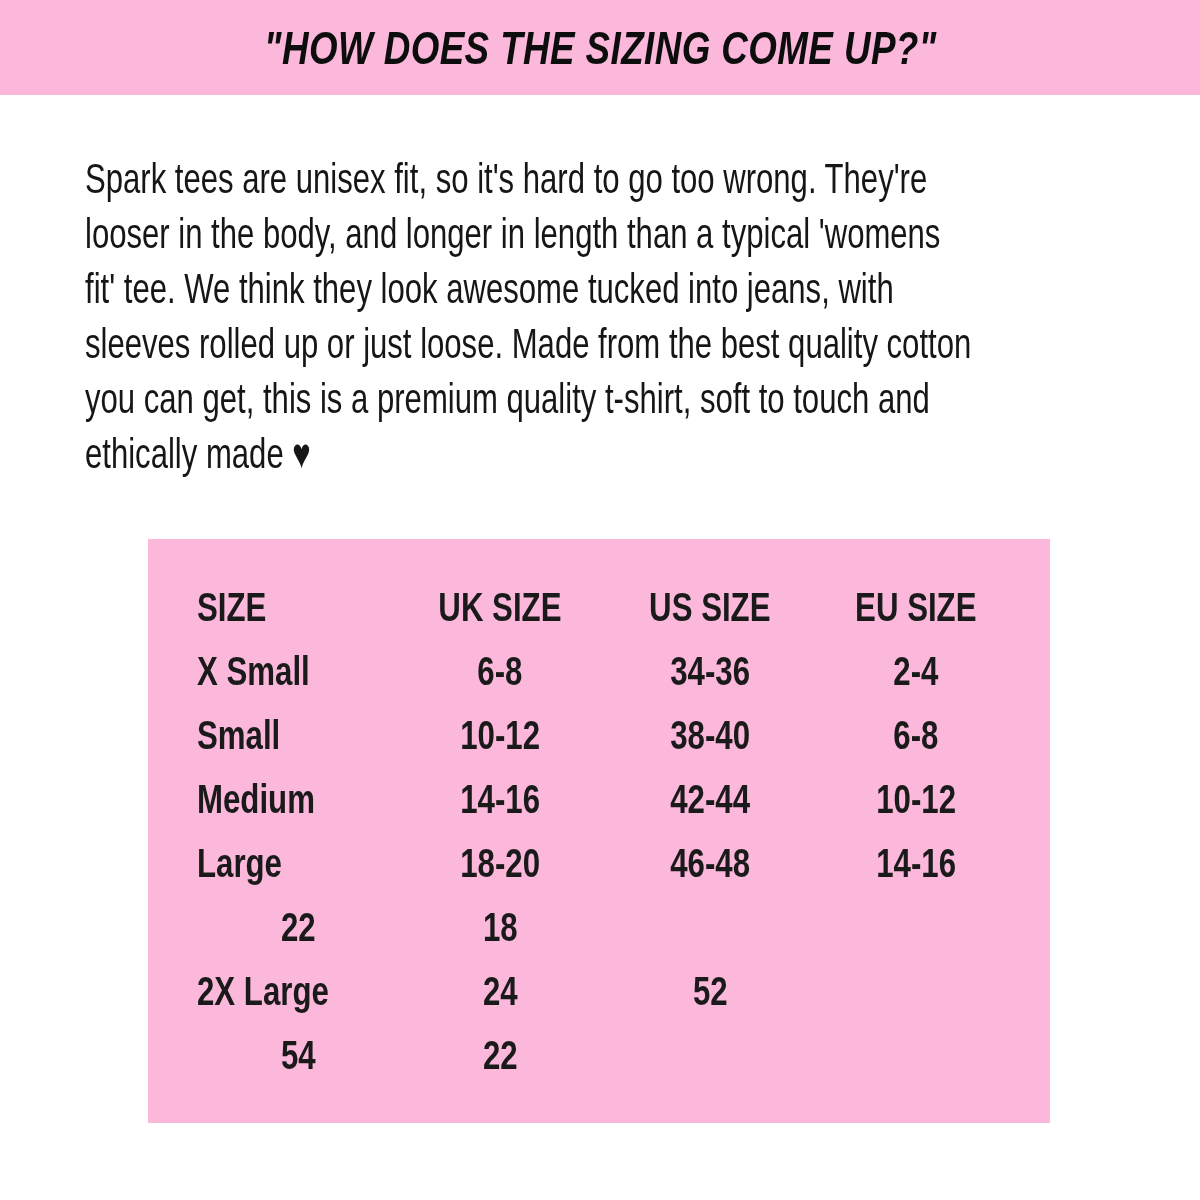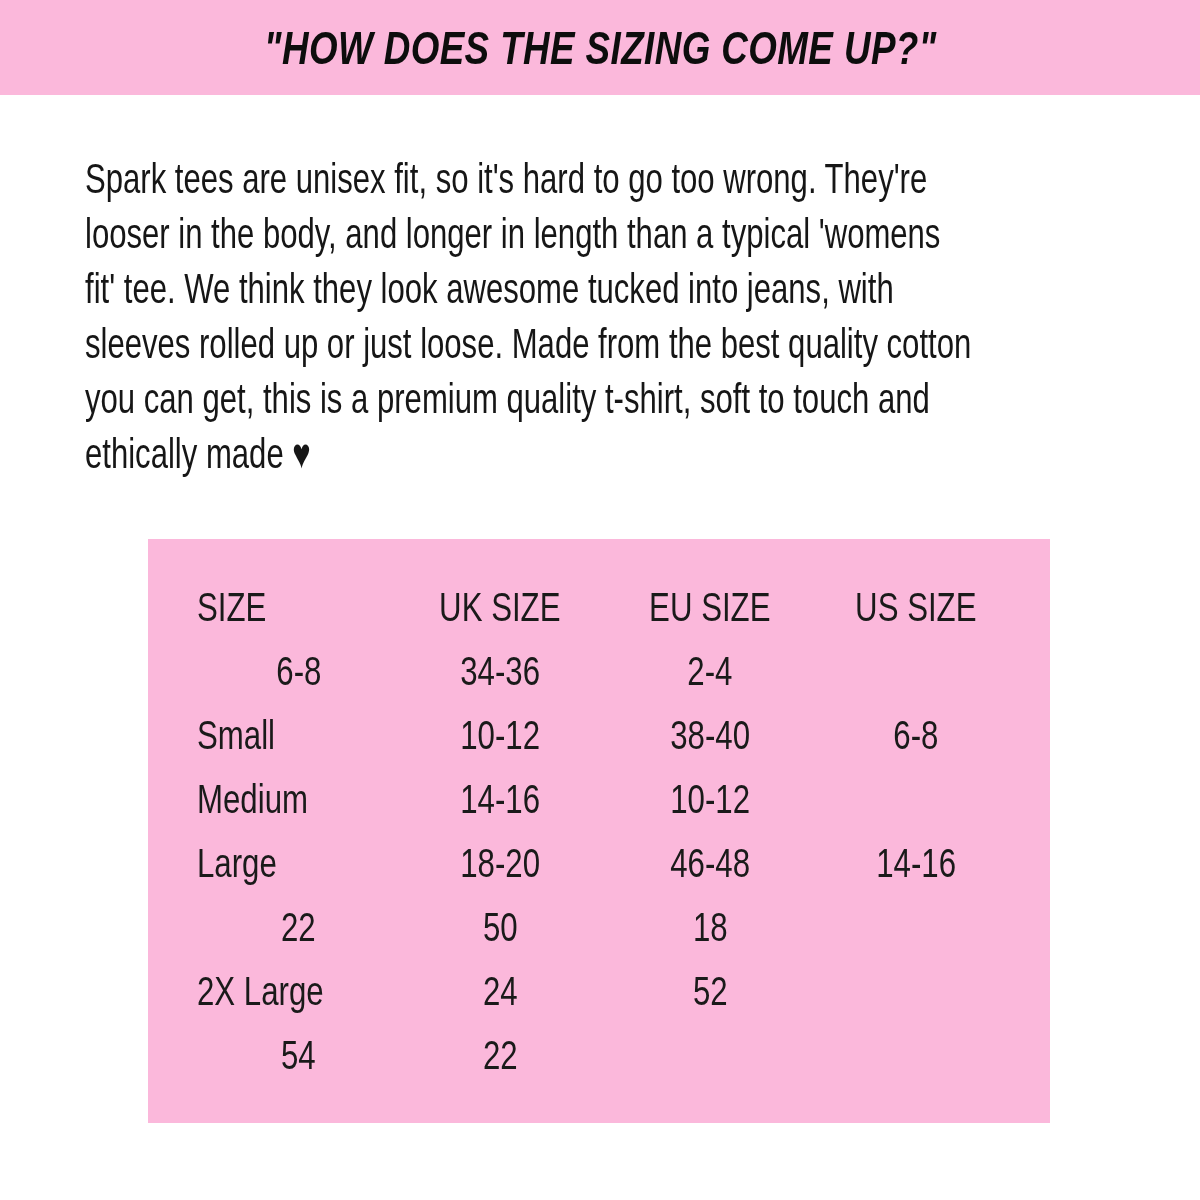--- a/index.html
+++ b/index.html
@@ -73,20 +73,21 @@
     display: grid;
     grid-template-columns: 203px 200px 220px 192px;
     height: 64px;
     align-items: center;
   }
   .chart .cell {
     font-size: 40px;
     color: #1a1a1a;
     text-align: center;
     white-space: nowrap;
+    font-weight: bold;
   }
   .chart .cell.first {
     text-align: left;
   }
   .chart .cell .cond {
     display: inline-block;
     transform: scaleX(0.78);
     transform-origin: center center;
   }
   .chart .cell.first .cond {
@@ -107,53 +108,54 @@
 fit' tee. We think they look awesome tucked into jeans, with
 sleeves rolled up or just loose. Made from the best quality cotton
 you can get, this is a premium quality t-shirt, soft to touch and
 ethically made </span><span>♥</span></p>
 
   <section class="chart">
 
     <div class="row">
       <div class="cell first"><span class="cond">SIZE</span></div>
       <div class="cell"><span class="cond">UK SIZE</span></div>
+      <div class="cell"><span class="cond">US SIZE</span></div>
       <div class="cell"><span class="cond">EU SIZE</span></div>
-      <div class="cell"><span class="cond">US SIZE</span></div>
     </div>
 
     <div class="row">
+      <div class="cell first"><span class="cond">X Small</span></div>
       <div class="cell"><span class="cond">6-8</span></div>
       <div class="cell"><span class="cond">34-36</span></div>
       <div class="cell"><span class="cond">2-4</span></div>
     </div>
 
     <div class="row">
       <div class="cell first"><span class="cond">Small</span></div>
       <div class="cell"><span class="cond">10-12</span></div>
       <div class="cell"><span class="cond">38-40</span></div>
       <div class="cell"><span class="cond">6-8</span></div>
     </div>
 
     <div class="row">
       <div class="cell first"><span class="cond">Medium</span></div>
       <div class="cell"><span class="cond">14-16</span></div>
+      <div class="cell"><span class="cond">42-44</span></div>
       <div class="cell"><span class="cond">10-12</span></div>
     </div>
 
     <div class="row">
       <div class="cell first"><span class="cond">Large</span></div>
       <div class="cell"><span class="cond">18-20</span></div>
       <div class="cell"><span class="cond">46-48</span></div>
       <div class="cell"><span class="cond">14-16</span></div>
     </div>
 
     <div class="row">
       <div class="cell"><span class="cond">22</span></div>
-      <div class="cell"><span class="cond">50</span></div>
       <div class="cell"><span class="cond">18</span></div>
     </div>
 
     <div class="row">
       <div class="cell first"><span class="cond">2X Large</span></div>
       <div class="cell"><span class="cond">24</span></div>
       <div class="cell"><span class="cond">52</span></div>
     </div>
 
     <div class="row">

